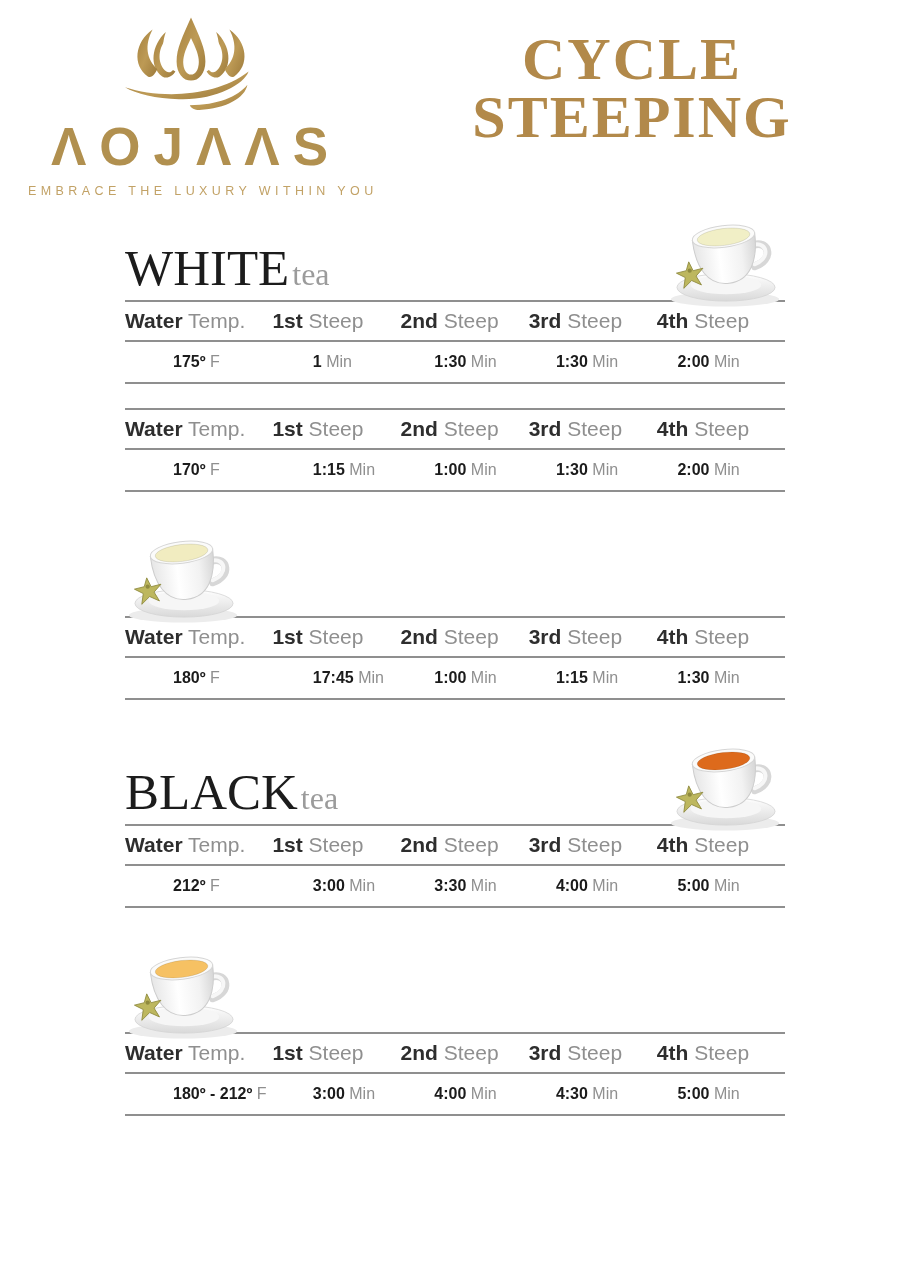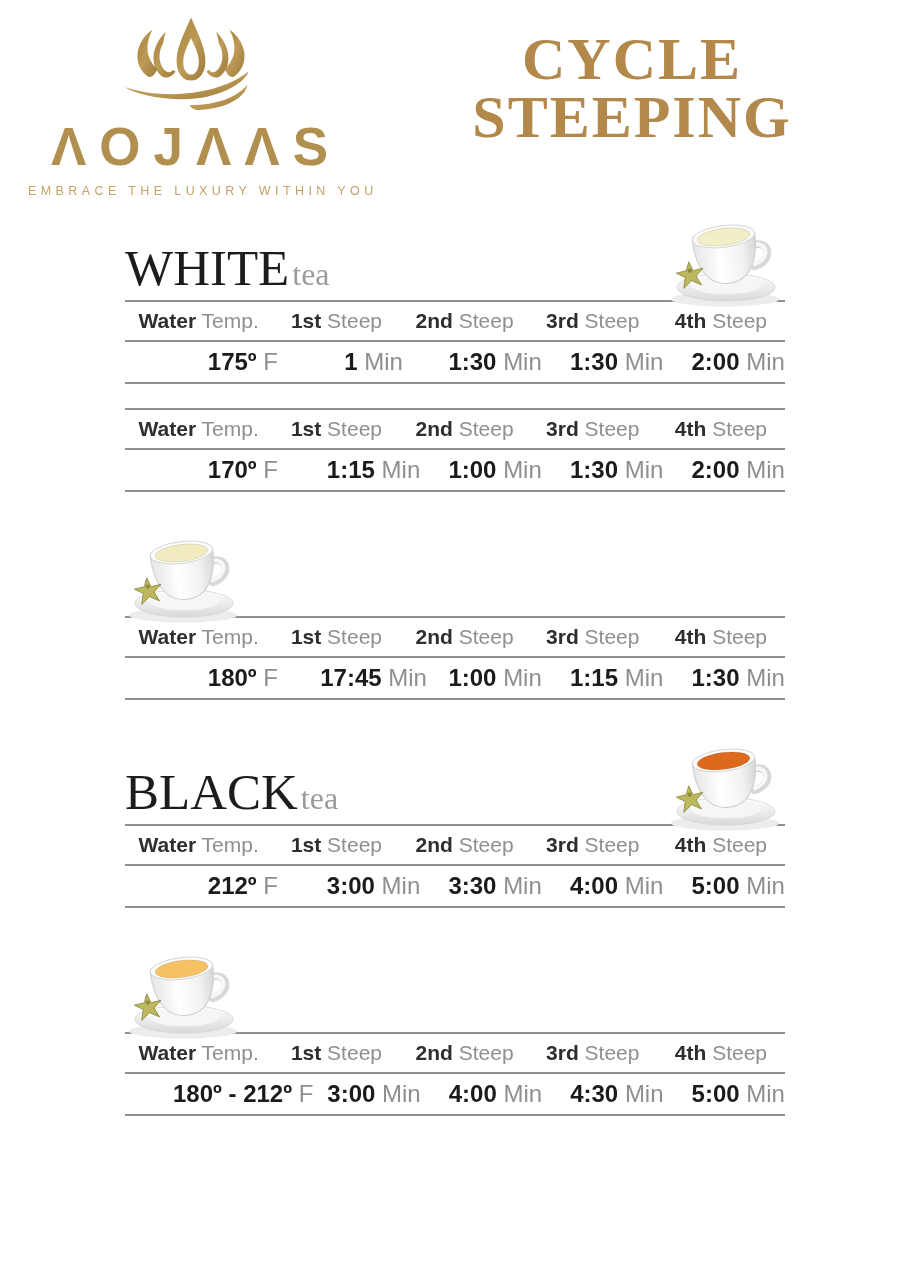--- a/index.html
+++ b/index.html
@@ -36,26 +36,26 @@
     margin:0; padding-bottom:6px; font-family:"Liberation Serif", serif;
     font-weight:400; font-size:51px; line-height:1; color:#1c1c1c; white-space:nowrap;
   }
   .tea-name .tw { font-size:32px; color:#9b9b9b; margin-left:3px; font-weight:400; }
   .cup { width:118px; height:104px; margin-bottom:-7px; flex:0 0 auto; }
 
   .steep-table { border-top:2px solid var(--rule); border-bottom:2px solid var(--rule); }
   .row { display:flex; align-items:center; }
   .row-head { height:38px; border-bottom:2px solid var(--rule); }
   .row-val  { height:40px; padding-left:48px; margin-right:-14px; }
-  .cell { flex:1 1 0; text-align:center; white-space:nowrap; }
+  .cell { flex:1 1 0; white-space:nowrap; }
   .cell.temp { flex:1.15 1 0; }
   .row-head .cell { font-size:21px; }
   .row-head b { font-weight:700; color:#2e2e2e; }
   .row-head .lt { color:var(--text-gray); }
-  .row-val .cell { font-size:24px; }
+  .row-val .cell { font-size:16px; }
   .row-val b { font-weight:700; color:#1b1b1b; }
   .row-val .lt { color:var(--text-gray); }
 </style>
 </head>
 <body>
 
 <svg width="0" height="0" style="position:absolute" aria-hidden="true">
   <defs>
     <linearGradient id="goldG" x1="0" y1="0" x2="1" y2="1">
       <stop offset="0" stop-color="#a5813f"></stop>

